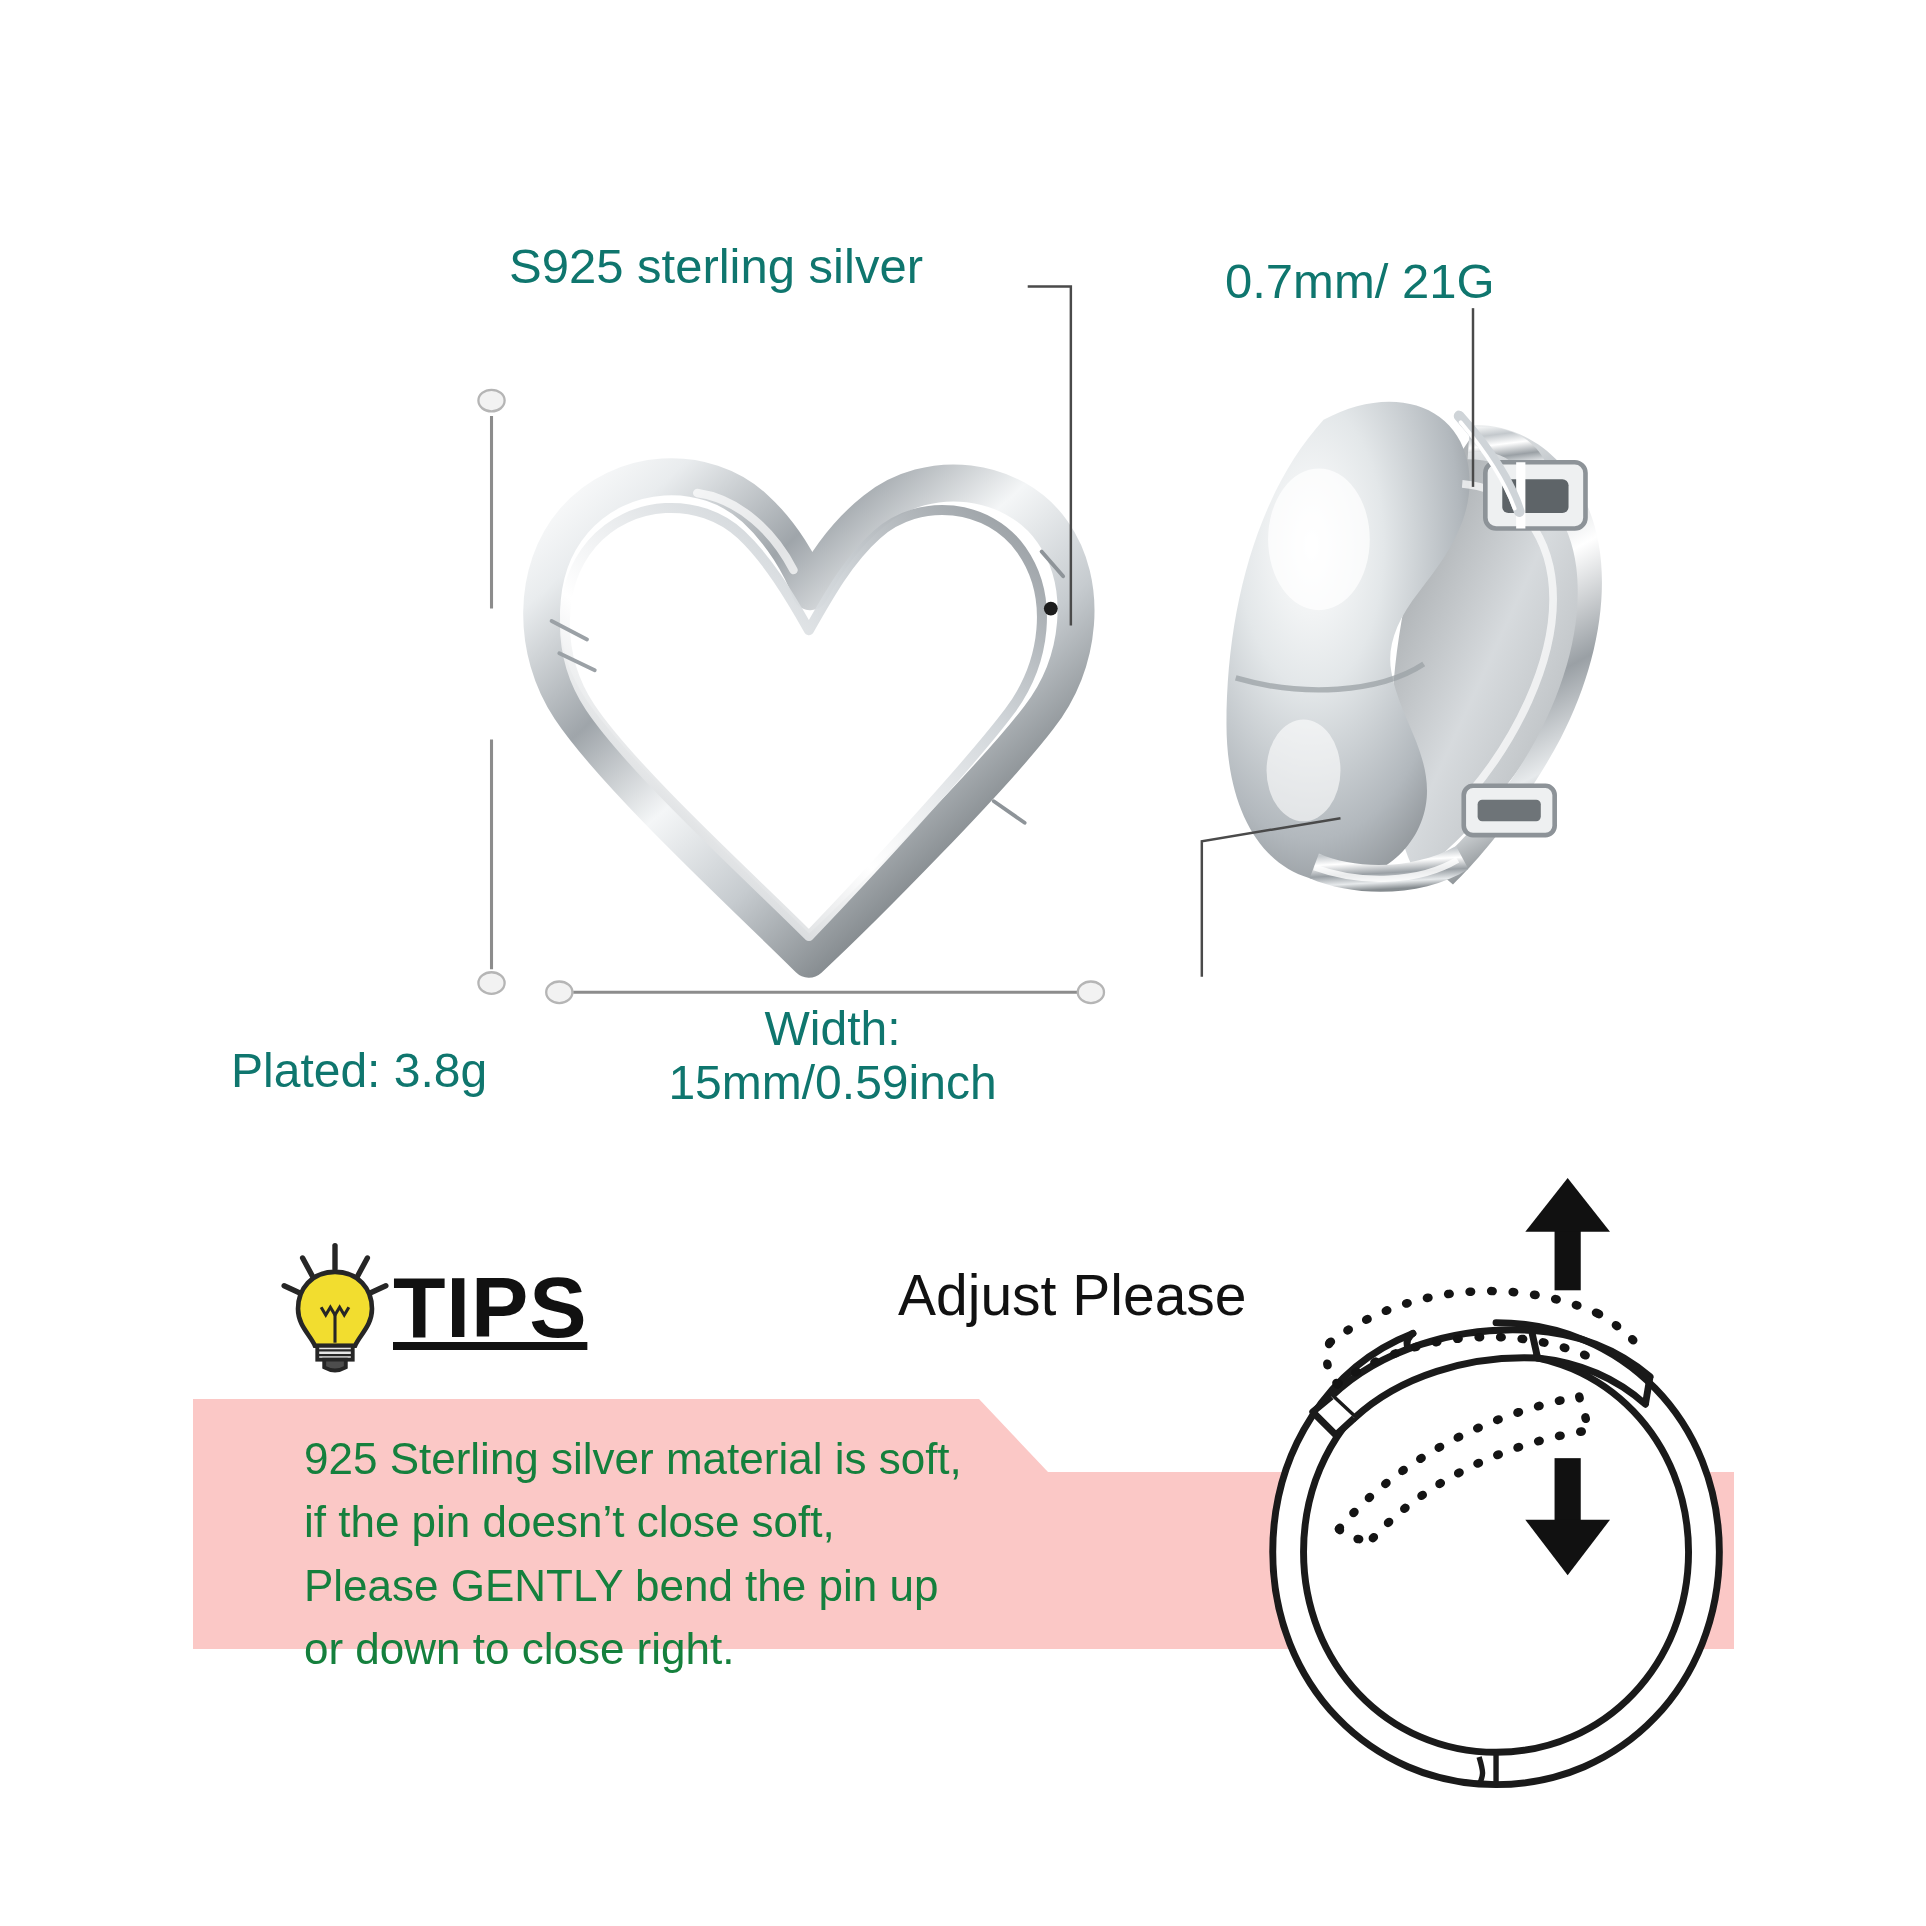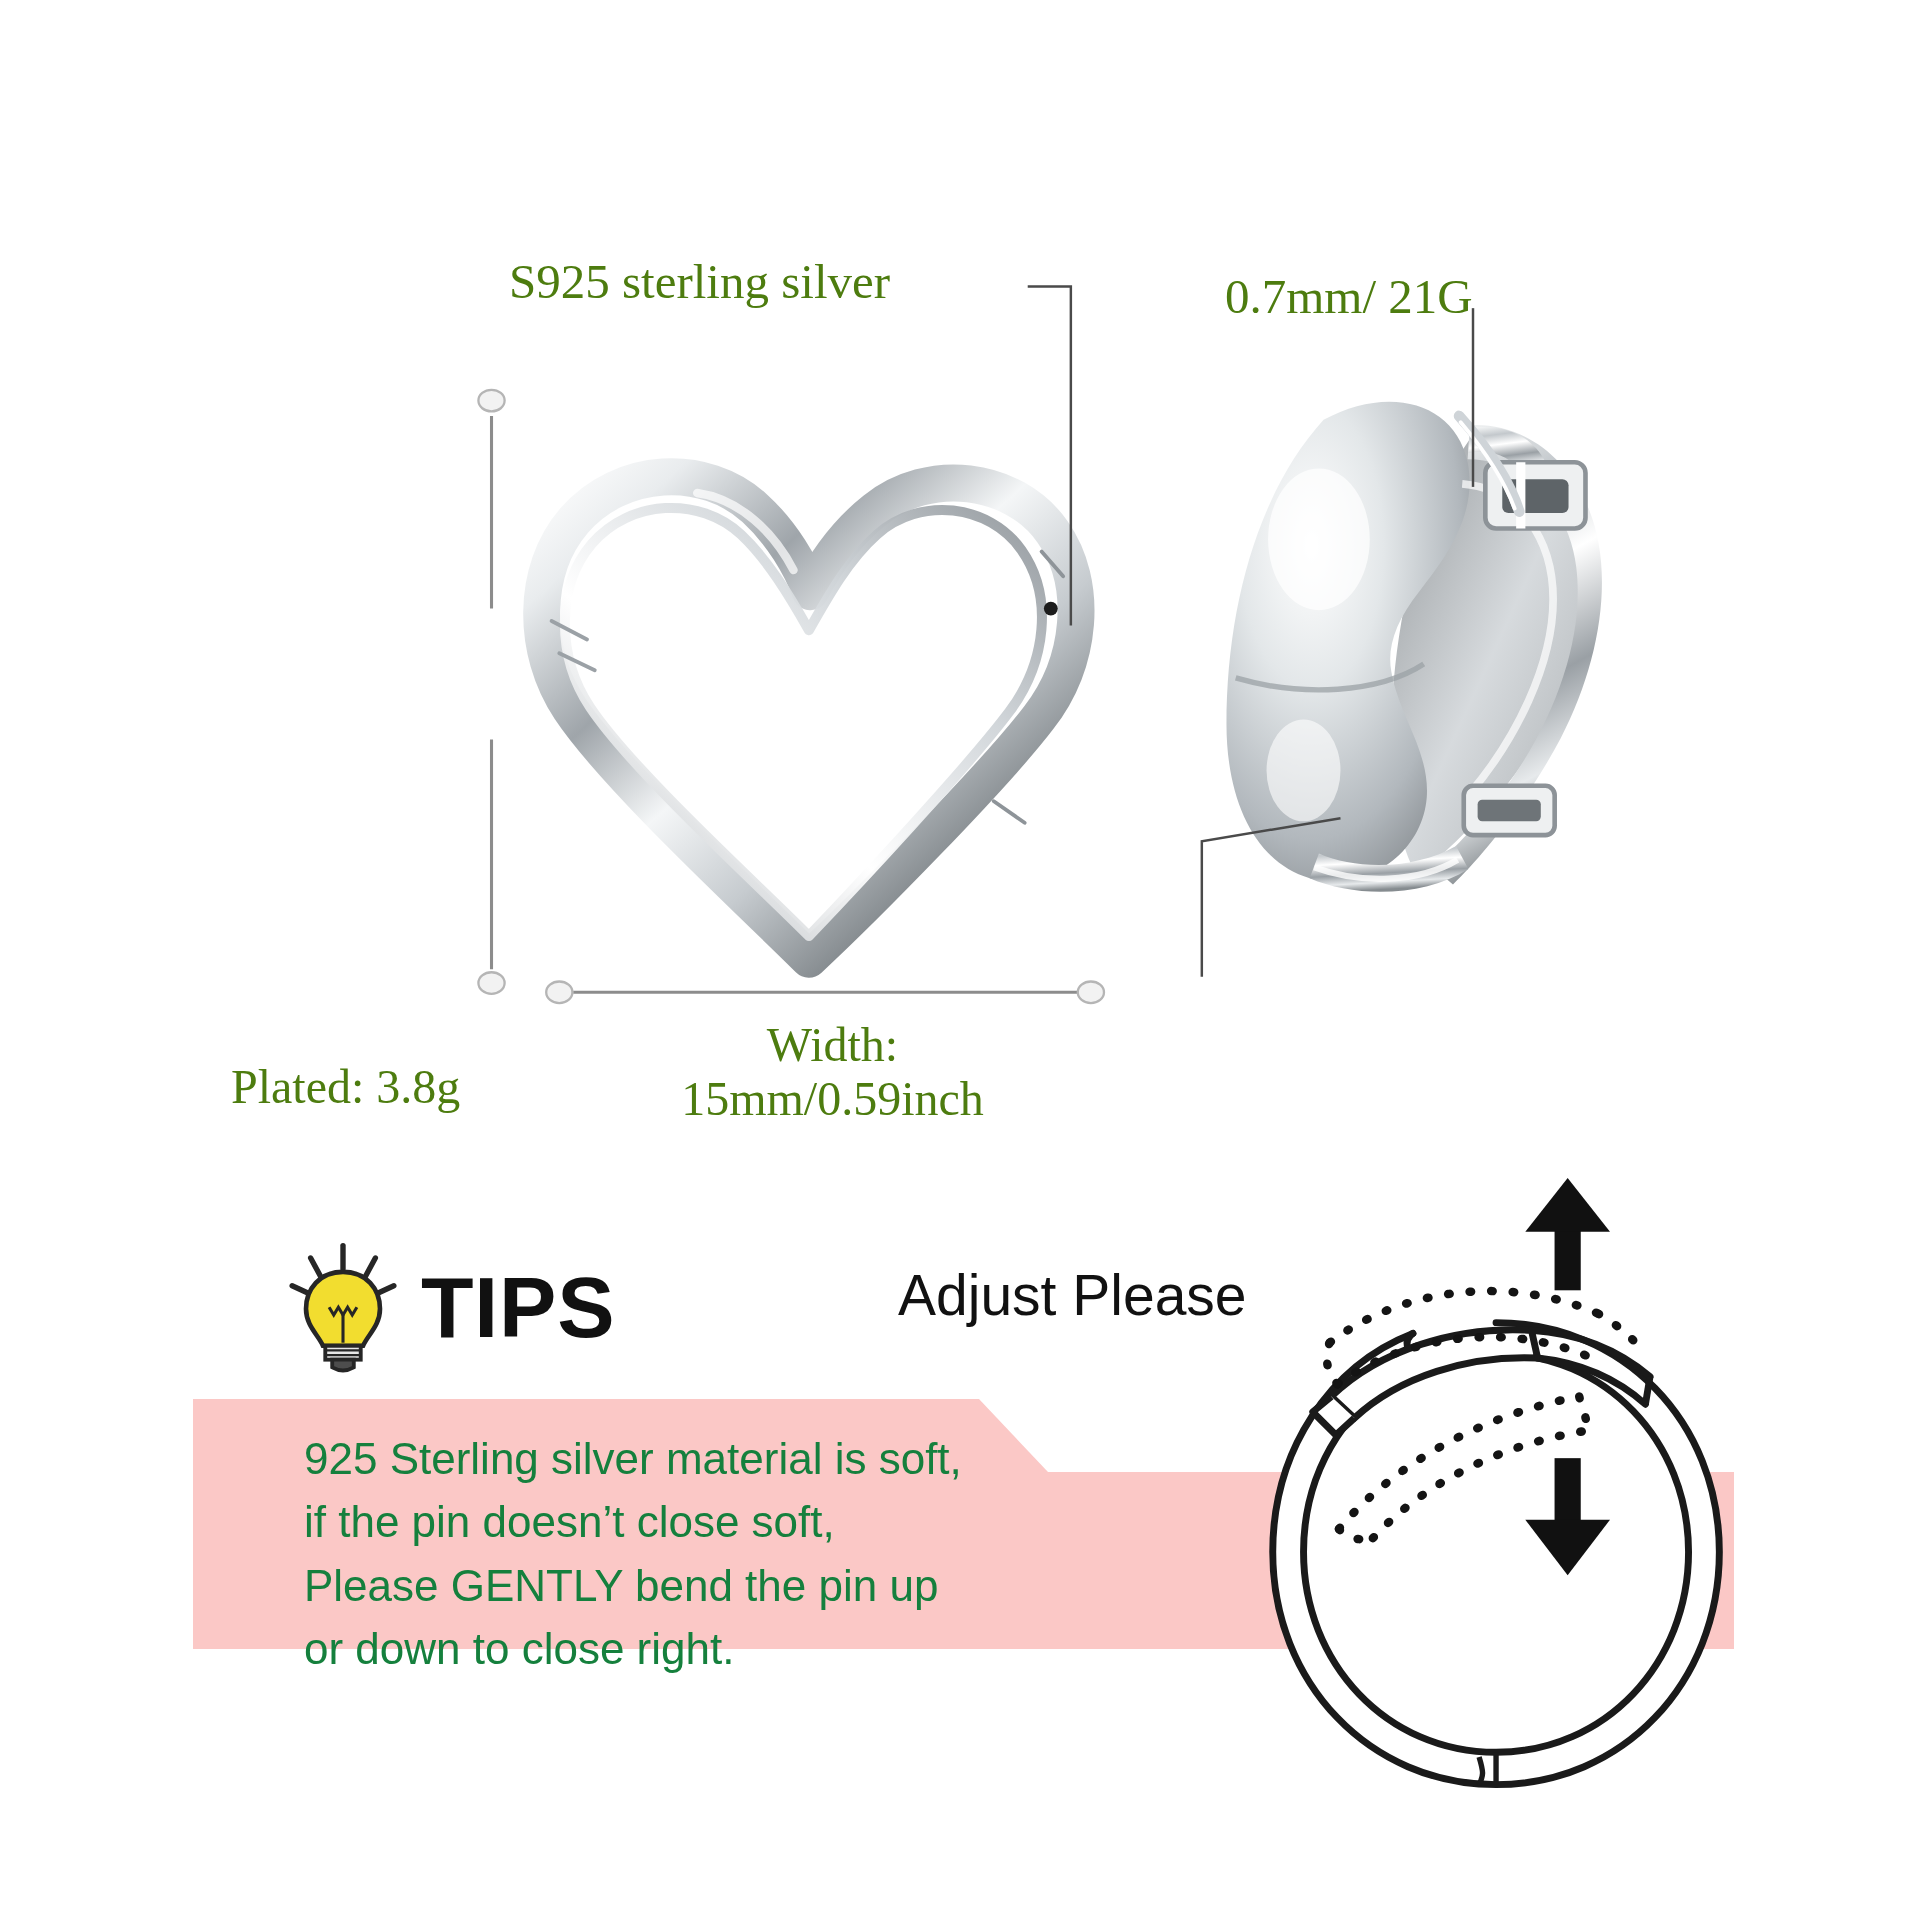--- a/index.html
+++ b/index.html
@@ -5,37 +5,37 @@
   html,body{margin:0;padding:0;background:#fff;}
   body{width:1926px;height:1926px;position:relative;overflow:hidden;
        font-family:"Liberation Serif",serif;color:#111;}
 
   .stage{position:absolute;left:0;top:0;width:1926px;height:1926px;}
 
   
   .abs{position:absolute;}
 
   
-  .serif-lbl{font-family:Liberation Serif, serif;color:#4d7c0f;
-             line-height:1.12;white-space:pre-line;margin-top:16px;}
+  .serif-lbl{font-family:Liberation Sans, sans-serif;color:#0f766e;
+             line-height:1.12;white-space:pre-line;}
 
   #lbl-material{left:509px;top:239px;font-size:49px;}
   #lbl-gauge{left:1225px;top:254px;font-size:49px;}
   #lbl-length{left:185px;top:616px;font-size:48px;text-align:center;width:370px;}
   #lbl-weight{left:231px;top:1044px;font-size:48px;}
   #lbl-width{left:663px;top:1002px;font-size:48px;text-align:center;width:339px;}
   #lbl-plating{left:1171px;top:994px;font-size:48px;text-align:center;width:447px;}
 
   
   .leader{stroke:#4a4a4a;stroke-width:3.2;fill:none;}
   .dimline{stroke:#8c8c8c;stroke-width:4;fill:none;}
   .dimcap{fill:#f2f2f2;stroke:#b5b5b5;stroke-width:3;}
 
   
-  #tips-header{left:289px;top:1241px;display:flex;align-items:center;gap:24px;}
+  #tips-header{left:281px;top:1241px;display:flex;align-items:center;gap:4px;text-decoration:underline;}
   #tips-word{font-family:"Liberation Sans",sans-serif;font-weight:bold;
              font-size:86px;letter-spacing:0.8px;color:#111;line-height:1;}
 
   
   #pink-block{left:193px;top:1399px;width:855px;height:250px;
       background:#fbc8c6;
       clip-path:polygon(0 0, 786px 0, 855px 73px, 855px 250px, 0 250px);}
   #pink-band{left:193px;top:1472px;width:1541px;height:177px;background:#fbc8c6;}
 
   #tips-text{left:304px;top:1427px;width:740px;

